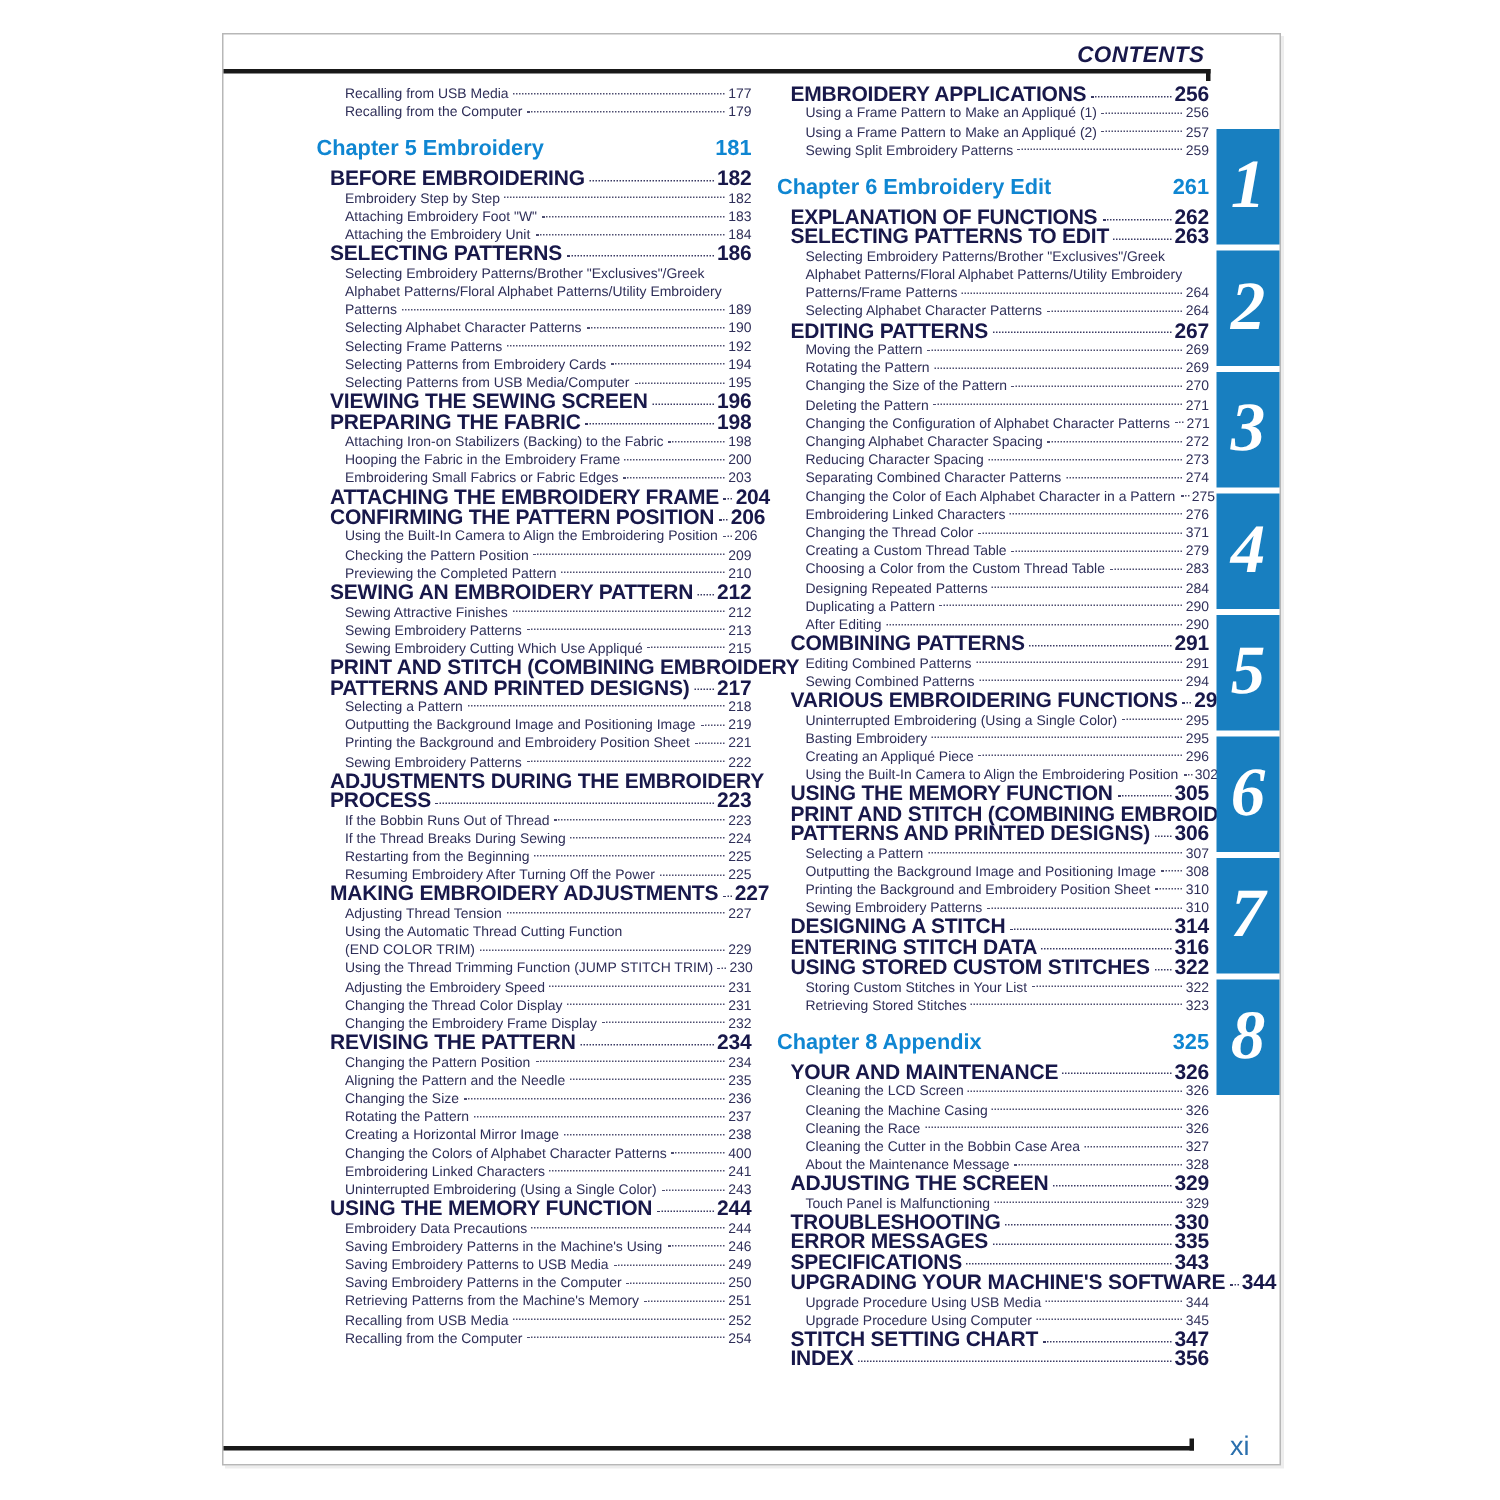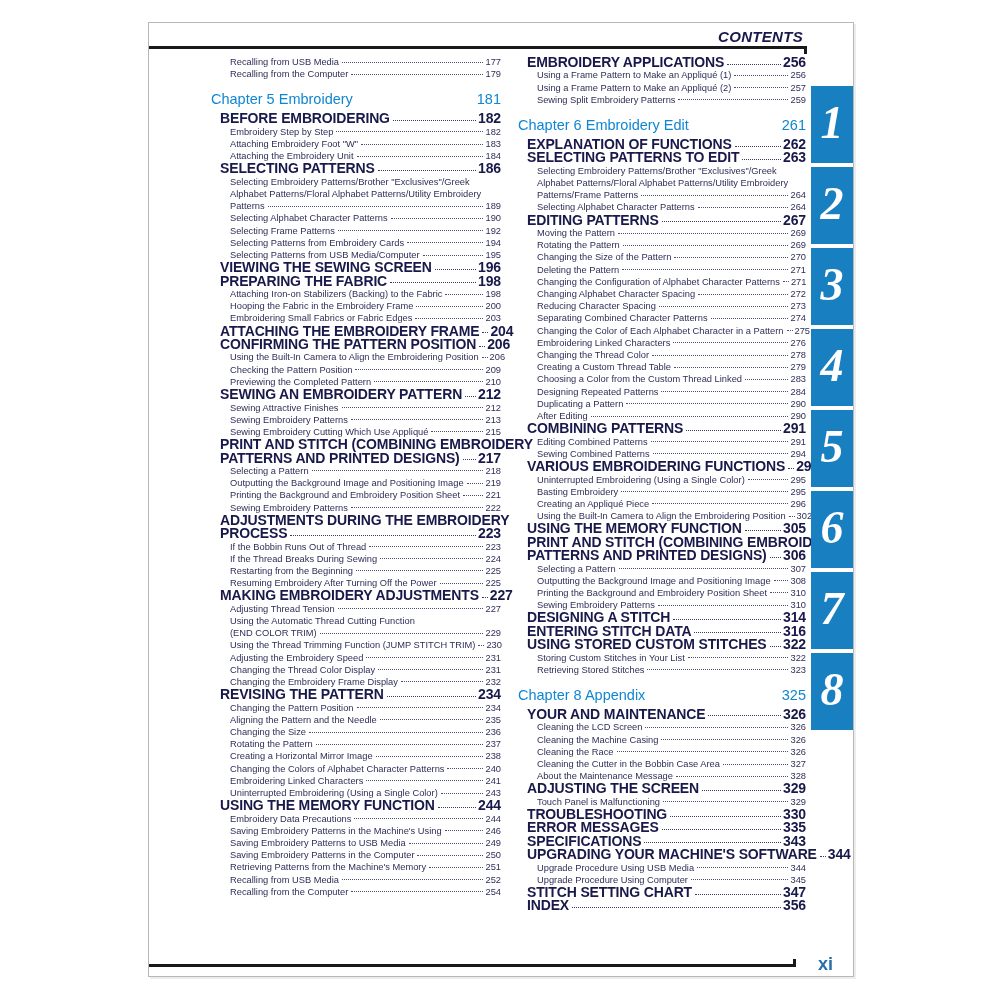--- a/index.html
+++ b/index.html
@@ -6,30 +6,30 @@
   body{width:1000px;height:1000px;position:relative;font-family:"Liberation Sans",sans-serif;
        -webkit-font-smoothing:antialiased;}
   .page{position:absolute;left:148px;top:22px;width:704px;height:953px;background:#fff;
         border:1px solid #b7b7b7;box-shadow:2px 2px 0 rgba(0,0,0,0.07);}
   .hdr-title{position:absolute;top:5px;right:50px;font-style:italic;font-weight:bold;
              font-size:15px;letter-spacing:.3px;color:var(--navy,#18184a);}
   .hdr-rule{position:absolute;top:23px;left:0;width:658px;height:3px;background:var(--rule,#191919);}
   .hdr-rule::after{content:"";position:absolute;right:0;top:0;width:3px;height:8px;background:var(--rule,#191919);}
   .ftr-rule{position:absolute;bottom:9px;left:0;width:647px;height:3px;background:var(--rule,#191919);}
   .ftr-rule::after{content:"";position:absolute;right:0;bottom:0;width:3px;height:8px;background:var(--rule,#191919);}
-  .ftr-page{position:absolute;bottom:1px;right:20px;font-size:18px;font-weight:bold;color:var(--pgblue,#2a6fad);}
+  .ftr-page{position:absolute;bottom:1px;right:20px;font-size:18px;font-weight:normal;color:var(--pgblue,#2a6fad);}
   .col{position:absolute;top:33px;}
   .col-left{left:62px;width:290px;}
   .col-right{left:369px;width:288px;}
   .line{display:flex;align-items:baseline;white-space:nowrap;}
   .dots{flex:1;min-width:6px;margin:0 2px 0 3px;border-bottom:1.5px dotted currentColor;
         position:relative;top:-2.5px;opacity:.85;}
   .spacer{flex:1;}
   .entry.chapter{margin:9px 0 3px 0;}
-  .entry.chapter .line{font-size:14.5px;line-height:20px;font-weight:normal;color:var(--chapblue,#0f86d2);}
+  .entry.chapter .line{font-size:14.5px;line-height:20px;font-weight:bold;color:var(--chapblue,#0f86d2);}
   .entry.section .line{font-size:14px;line-height:13.4px;font-weight:bold;
         color:var(--navy,#18184a);padding-left:9px;letter-spacing:-.15px;}
   .entry.sub .line{font-size:9.3px;line-height:12.2px;color:var(--body,#2e2e58);padding-left:19px;}
   .pg{white-space:nowrap;}
   .tabs{position:absolute;left:662px;top:63px;width:42px;}
   .tab{height:77px;margin-bottom:4px;background:var(--tabblue,#187fc0);color:#fff;
        display:flex;align-items:center;justify-content:center;
        font-family:"Liberation Serif",serif;font-style:italic;font-weight:bold;font-size:46px;
        padding-bottom:4px;box-sizing:border-box;}
 </style>
@@ -403,21 +403,21 @@
         <div class="line">
           <span>Creating a Horizontal Mirror Image</span>
           <span class="dots"></span>
           <span class="pg">238</span>
         </div>
       </div>
       <div class="entry sub">
         <div class="line">
           <span>Changing the Colors of Alphabet Character Patterns</span>
           <span class="dots"></span>
-          <span class="pg">240</span>
+          <span class="pg">400</span>
         </div>
       </div>
       <div class="entry sub">
         <div class="line">
           <span>Embroidering Linked Characters</span>
           <span class="dots"></span>
           <span class="pg">241</span>
         </div>
       </div>
       <div class="entry sub">
@@ -628,33 +628,33 @@
         <div class="line">
           <span>Embroidering Linked Characters</span>
           <span class="dots"></span>
           <span class="pg">276</span>
         </div>
       </div>
       <div class="entry sub">
         <div class="line">
           <span>Changing the Thread Color</span>
           <span class="dots"></span>
-          <span class="pg">278</span>
+          <span class="pg">371</span>
         </div>
       </div>
       <div class="entry sub">
         <div class="line">
           <span>Creating a Custom Thread Table</span>
           <span class="dots"></span>
           <span class="pg">279</span>
         </div>
       </div>
       <div class="entry sub">
         <div class="line">
-          <span>Choosing a Color from the Custom Thread Linked</span>
+          <span>Choosing a Color from the Custom Thread Table</span>
           <span class="dots"></span>
           <span class="pg">283</span>
         </div>
       </div>
       <div class="entry sub">
         <div class="line">
           <span>Designing Repeated Patterns</span>
           <span class="dots"></span>
           <span class="pg">284</span>
         </div>

